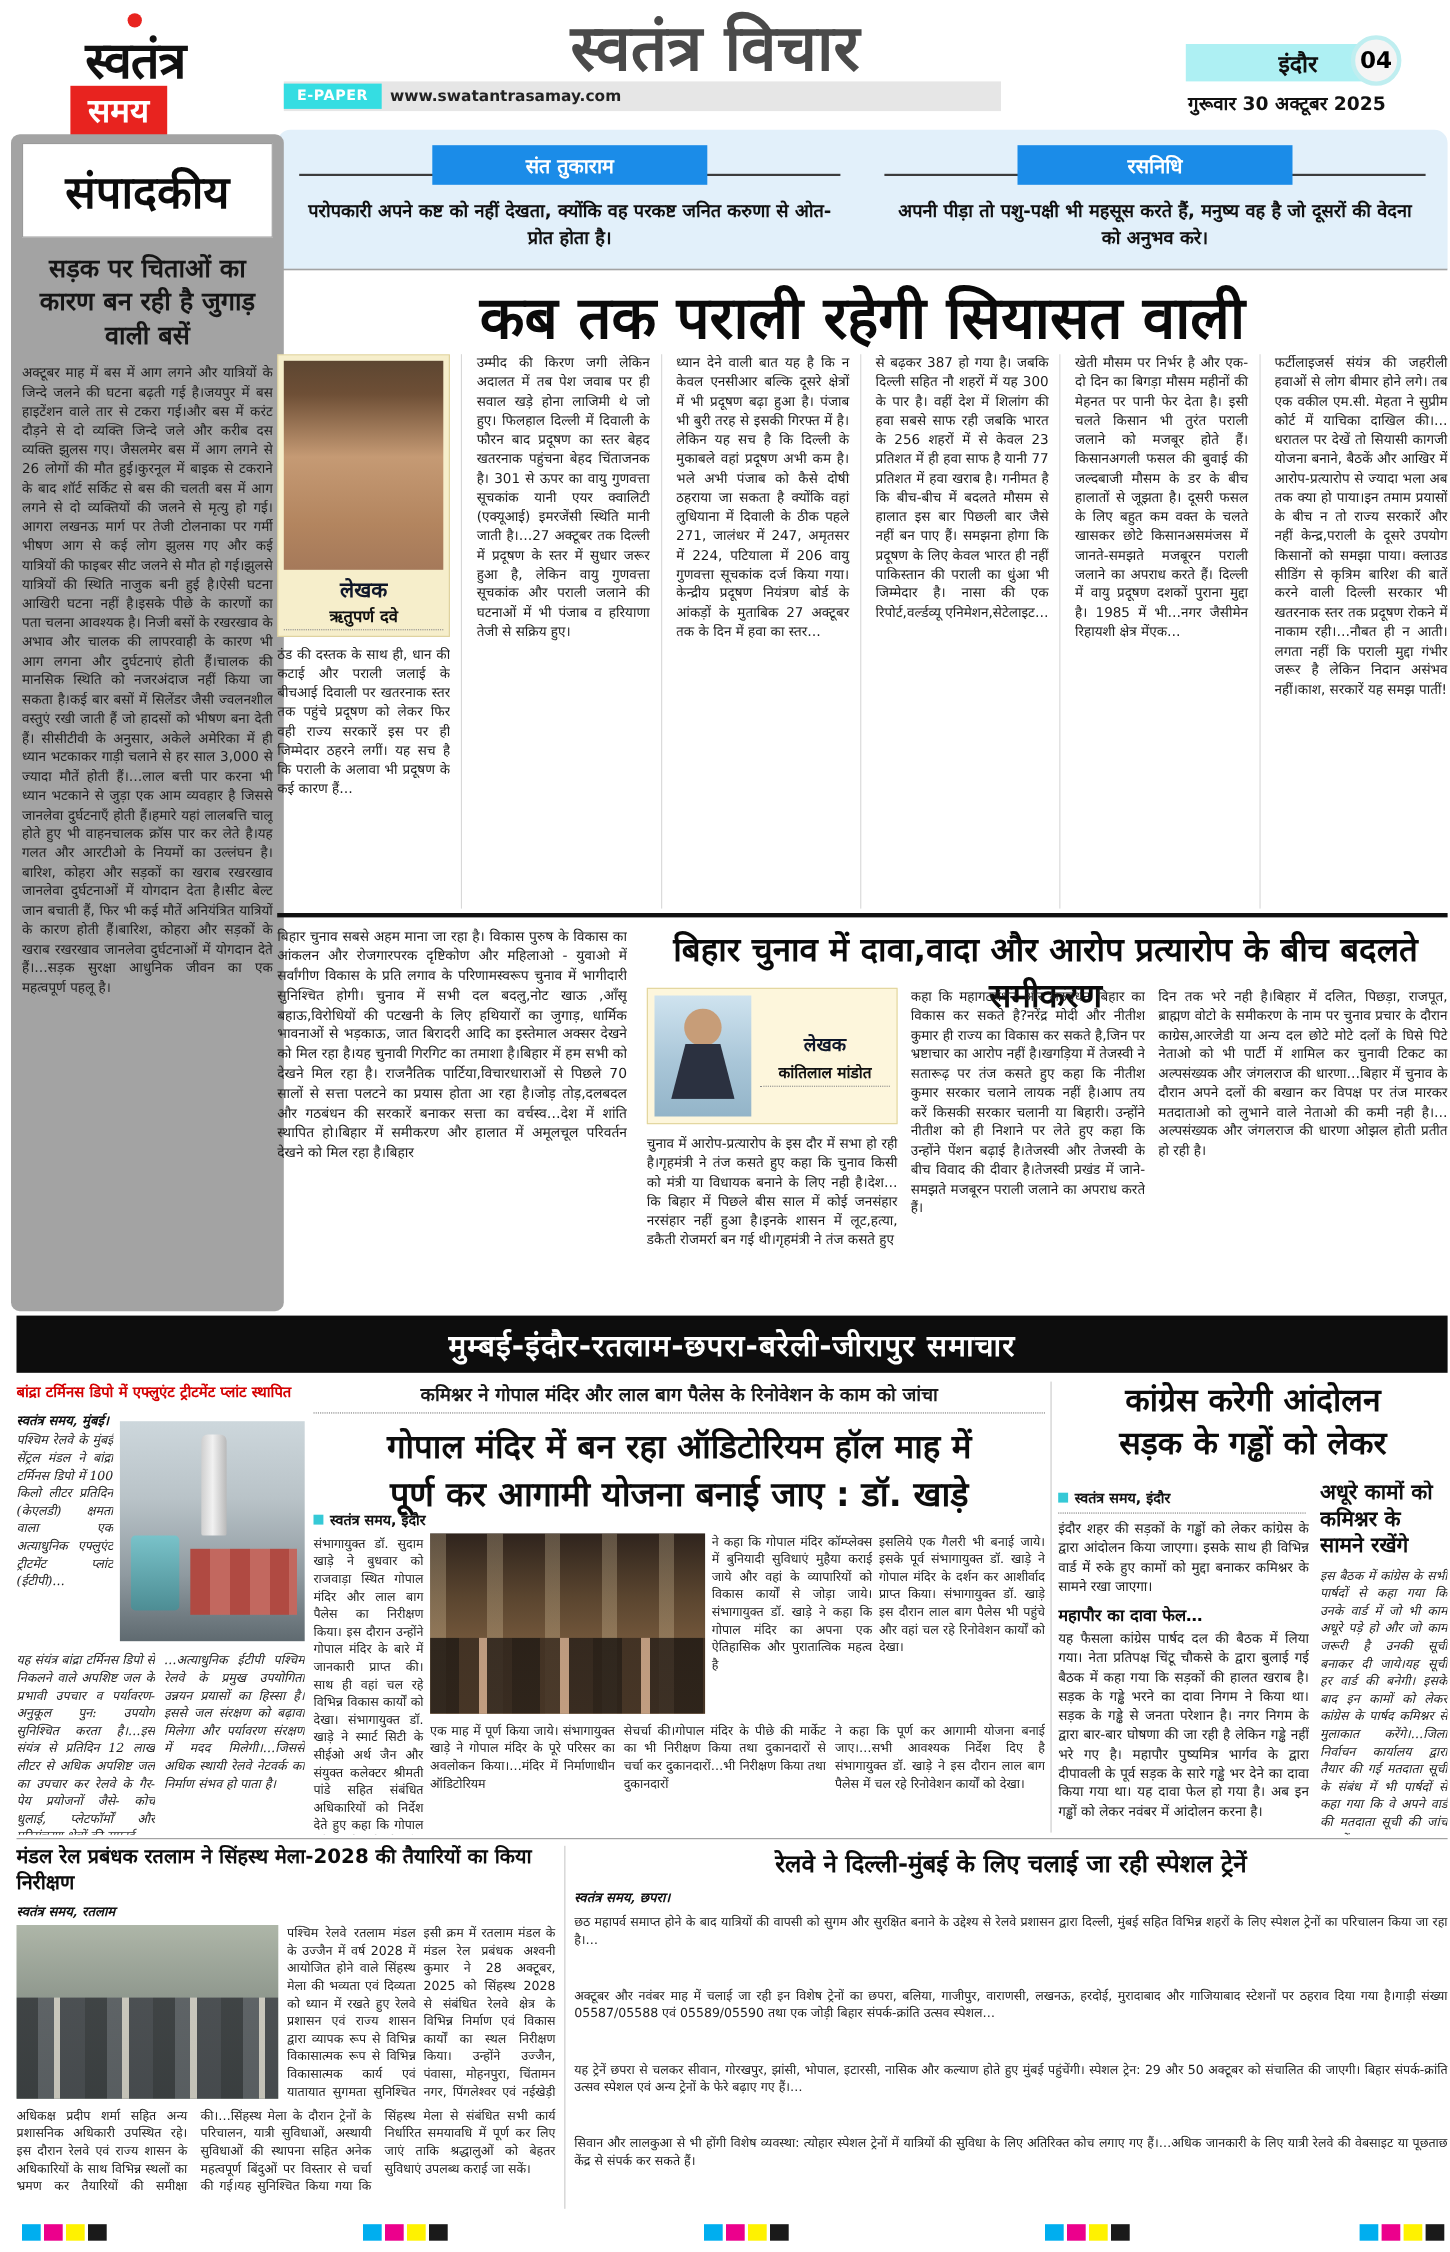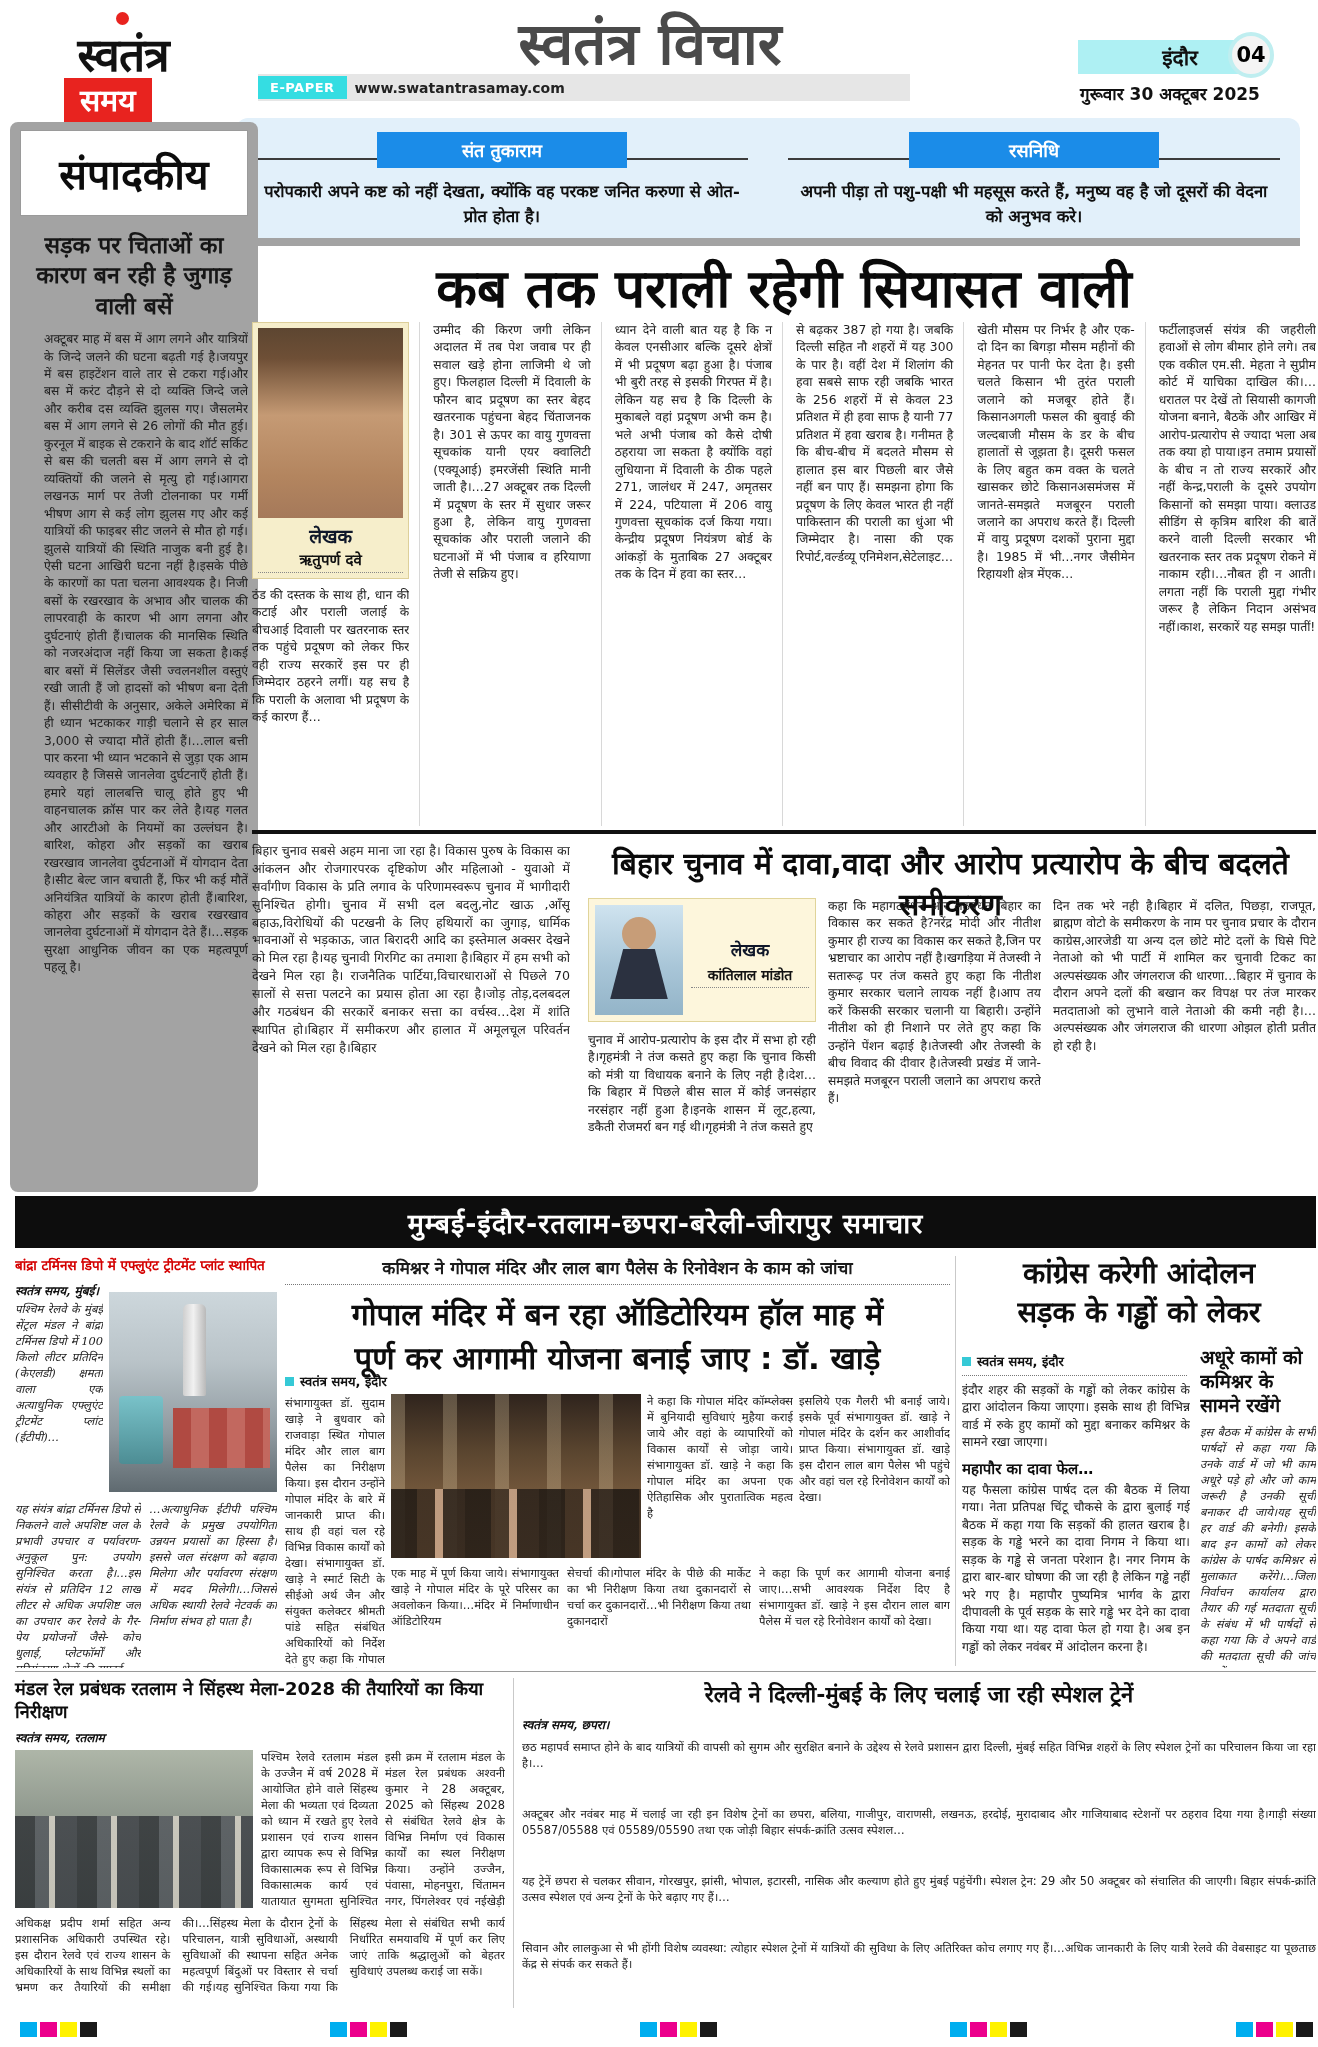--- a/index.html
+++ b/index.html
@@ -17,30 +17,30 @@
   .logo-top{position:absolute;left:0;top:16px;width:210px;text-align:center;font-size:46px;font-weight:900;color:#111;letter-spacing:-1px;}
   .logo-box{position:absolute;left:46px;top:72px;background:#e8231f;color:#fff;font-size:30px;font-weight:900;padding:1px 16px 3px;}
   .m-title{left:380px;top:2px;width:540px;text-align:center;font-size:58px;font-weight:700;color:#4a4a4a;}
   .url-bar{left:258px;top:74px;width:652px;height:27px;background:#e6e6e6;display:flex;align-items:center;}
   .epaper{background:#35dde2;color:#fff;font-weight:900;font-size:13px;padding:4px 12px;letter-spacing:.5px;}
   .url{font-weight:700;font-size:14px;color:#222;padding-left:8px;}
   .city-chip{left:1078px;top:40px;width:168px;height:34px;background:#aef0f3;display:flex;align-items:center;justify-content:center;font-size:21px;font-weight:900;color:#101010;padding-left:36px;}
   .page-circle{left:1228px;top:32px;width:46px;height:46px;border-radius:50%;background:#f4f4f4;border:4px solid #bfeef0;display:flex;align-items:center;justify-content:center;font-size:21px;font-weight:900;color:#000;}
   .m-date{left:1050px;top:82px;width:240px;text-align:center;font-size:17px;font-weight:900;color:#111;}
   
-  .q-panel{left:236px;top:118px;width:1064px;height:128px;background:#e2f0fa;border-radius:12px 12px 0 0;border-bottom:8px solid #a3a3a3;display:flex;}
+  .q-panel{left:252px;top:118px;width:1064px;height:128px;background:#e2f0fa;border-radius:12px 12px 0 0;border-bottom:2px solid #a3a3a3;display:flex;}
   .q-half{flex:1;position:relative;padding:10px 24px 0;}
   .q-rule{position:absolute;left:20px;right:20px;top:40px;border-top:2px solid #3c3c3c;}
   .q-chip{position:relative;margin:4px auto 0;width:250px;background:#1b8ce8;color:#fff;font-size:18px;font-weight:900;text-align:center;padding:6px 0;z-index:2;}
   .q-text{margin-top:12px;text-align:center;font-weight:700;font-size:16.5px;line-height:1.5;color:#101010;}
   
   .ed-panel{left:10px;top:122px;width:248px;height:1070px;background:#a3a3a3;border-radius:8px;padding:8px 10px;}
   .ed-titlebox{background:#fff;border:1px solid #9a9a9a;text-align:center;font-size:41px;font-weight:900;color:#0c0c0c;padding:14px 0;}
   .ed-head{margin:14px 2px 10px;text-align:center;font-size:23px;font-weight:700;line-height:1.32;color:#161616;}
-  .ed-body{height:740px;margin-left:24px;}
+  .ed-body{height:740px;}
   
   .lead-head{left:252px;top:250px;width:1064px;text-align:center;font-size:53px;font-weight:900;color:#0a0a0a;letter-spacing:0;}
   .lead-cols{left:252px;top:322px;width:1064px;height:504px;display:flex;gap:13px;}
   .lead-col{flex:1;border-right:1px solid #d8d8d8;padding-right:10px;overflow:hidden;}
   .lead-col:last-child{border-right:none;padding-right:0;}
   .auth-card{background:#f6eecb;border:1px solid #ddcf9a;padding:5px;margin-bottom:8px;}
   .auth-photo{height:190px;background:linear-gradient(180deg,#5d4631 0%,#6e4f36 16%,#c59a74 46%,#b3855f 78%,#a5795a 100%);}
   .auth-label{color:#0f172a;font-weight:900;font-size:19px;text-align:center;margin-top:5px;font-family:Liberation Mono, monospace;}
   .auth-name{font-weight:700;font-size:15px;text-align:center;color:#111;border-bottom:1px dotted #888;padding-bottom:3px;}
   .black-rule{left:252px;top:830px;width:1064px;height:4px;background:#111;}

